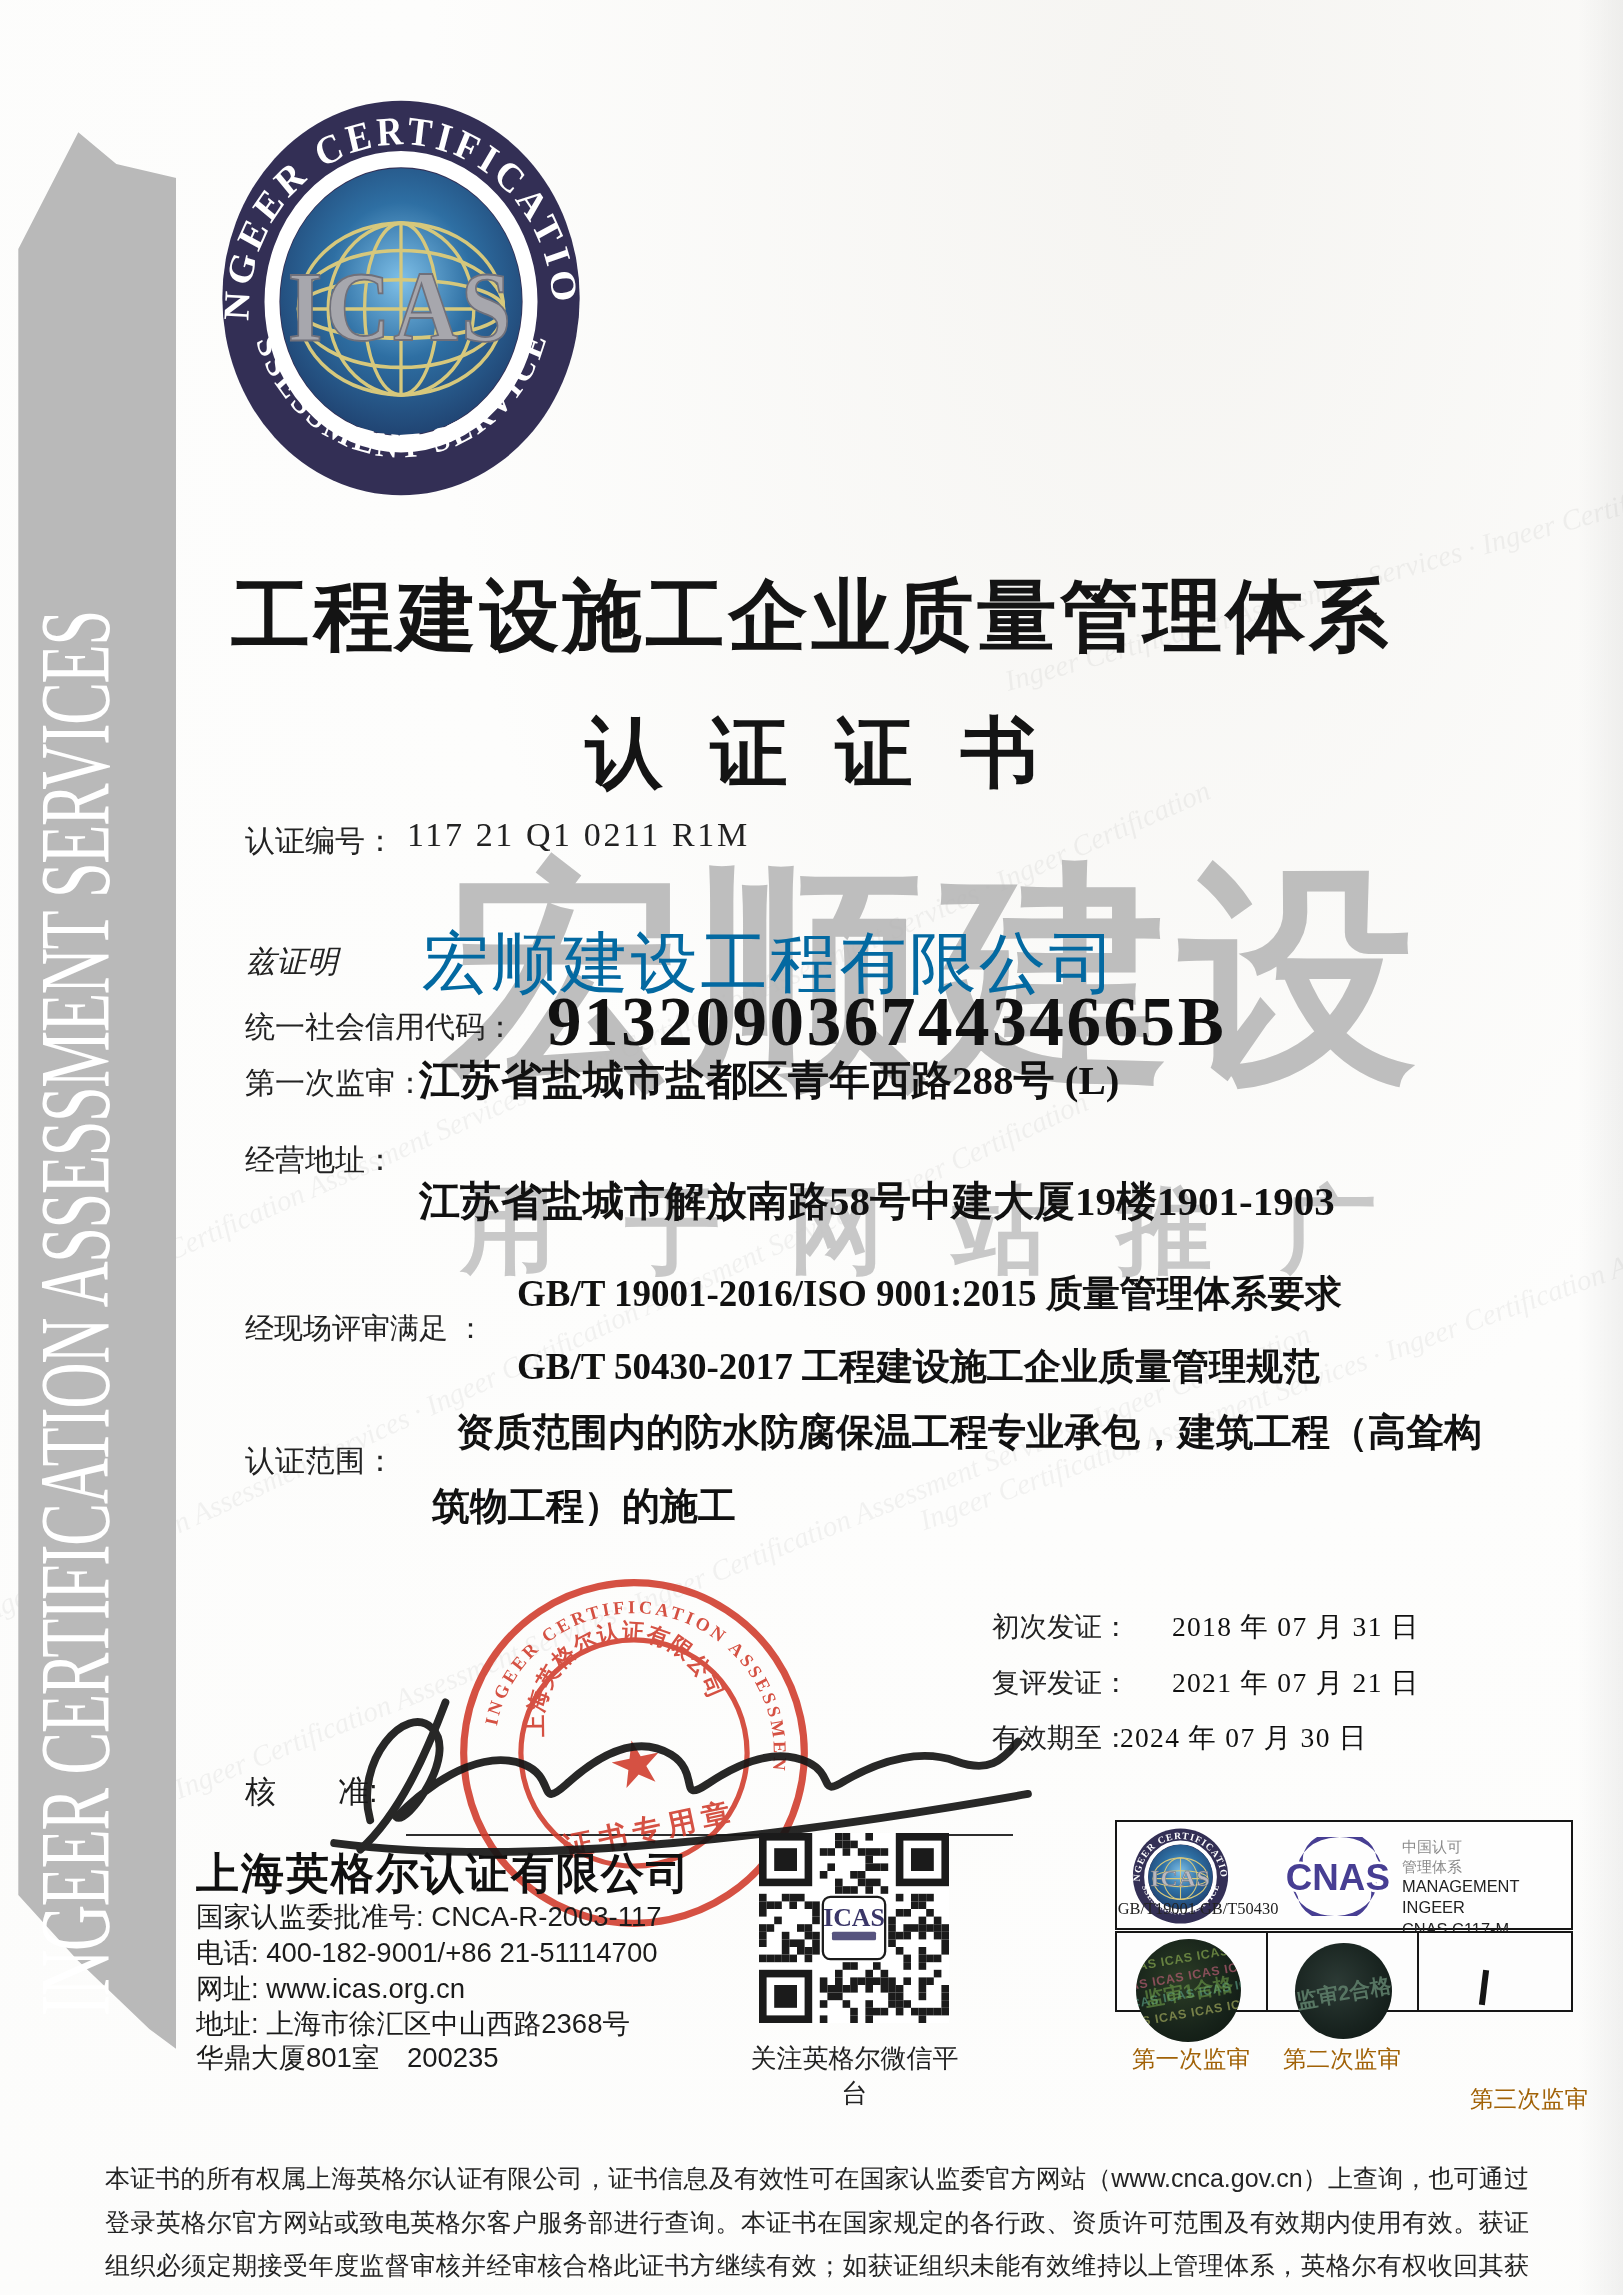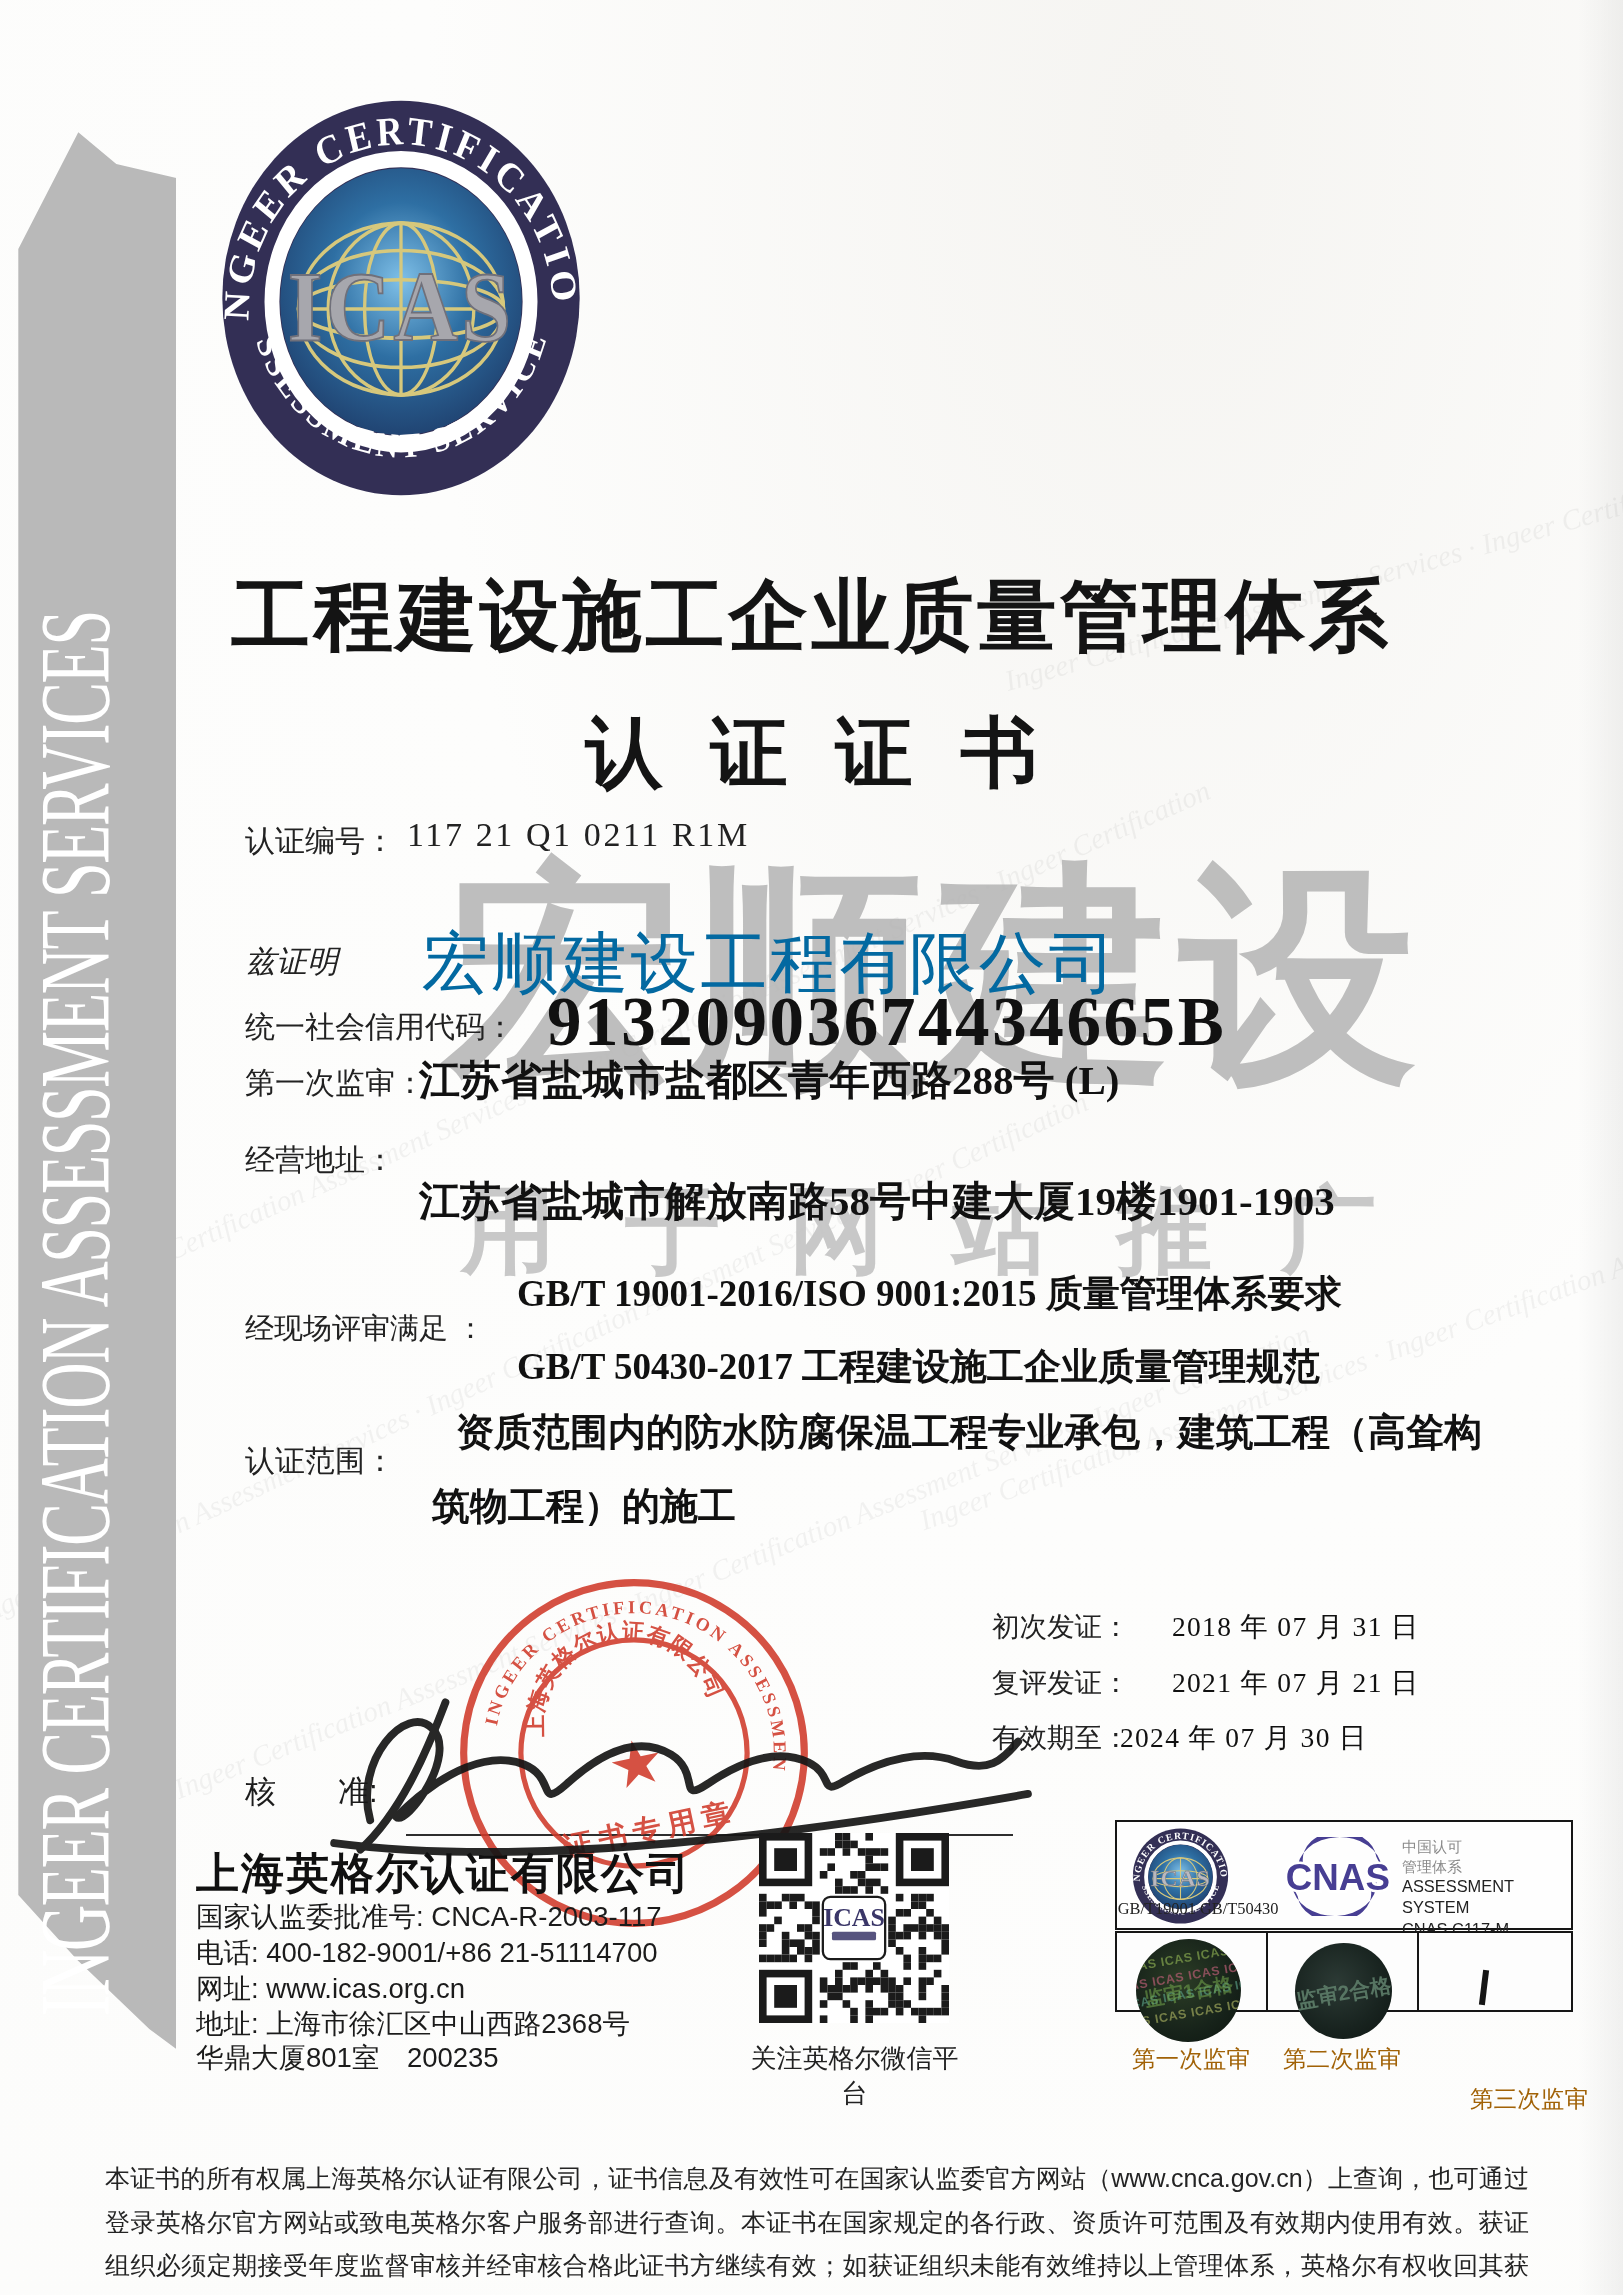--- a/index.html
+++ b/index.html
@@ -383,21 +383,21 @@
 <div class="abs gbcap">GB/T19001 GB/T50430</div>
 
 <svg class="abs" style="left:1278px;top:1837px;" width="118" height="79" viewBox="0 0 180 120">
   <path d="M38,38 A52,40 0 0 1 150,30 L158,46 A60,46 0 0 0 30,52 Z" fill="#473e93"></path>
   <path d="M142,82 A52,40 0 0 1 30,90 L22,74 A60,46 0 0 0 150,68 Z" fill="#473e93"></path>
   <text x="12" y="80" font-family="Liberation Sans,sans-serif" font-weight="800" font-size="56" fill="#473e93" stroke="#ffffff" stroke-width="8" paint-order="stroke" letter-spacing="0">CNAS</text>
 </svg>
 <div class="abs cnaslines">
   <div class="g">中国认可</div>
   <div class="g">管理体系</div>
-  <div class="d">ASSESSMENT SYSTEM</div>
+  <div class="d">MANAGEMENT INGEER</div>
   <div class="d">CNAS C117-M</div>
 </div>
 
 <div class="abs audittbl"></div>
 <div class="abs vdiv" style="left:1266px;"></div>
 <div class="abs vdiv" style="left:1417px;"></div>
 
 <div class="abs holo holo1">
   <span class="tiny" style="left:-6.5px;top:11.8px;color:#8cae52;">ICAS ICAS ICAS ICAS</span>
   <span class="tiny" style="left:-18.3px;top:30px;color:#c06078;">ICAS ICAS ICAS ICAS</span>

